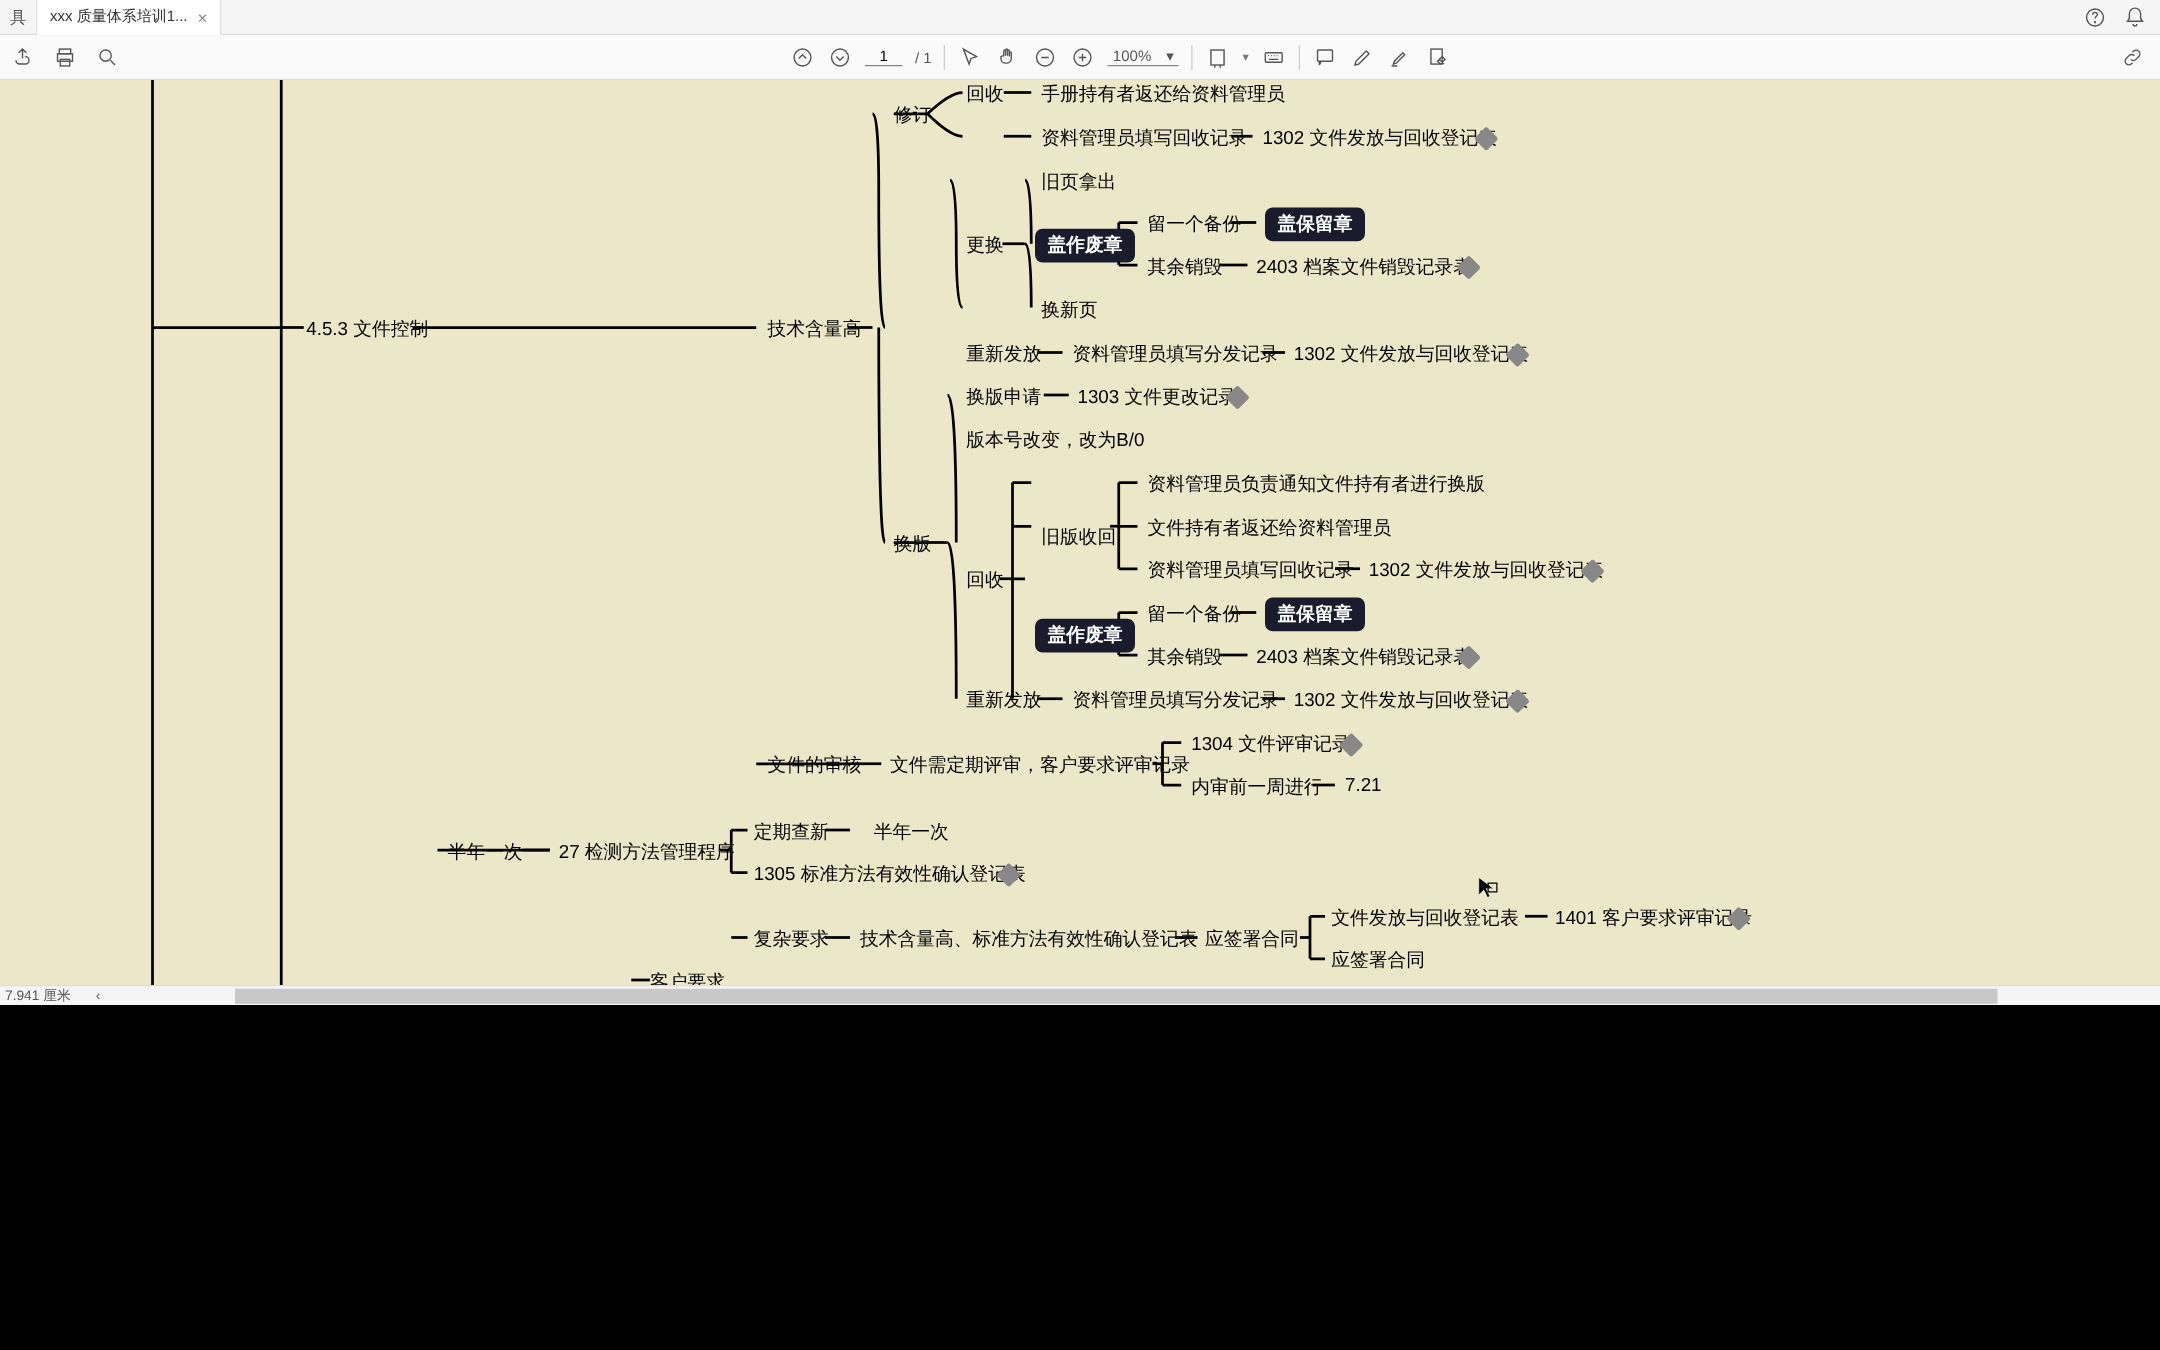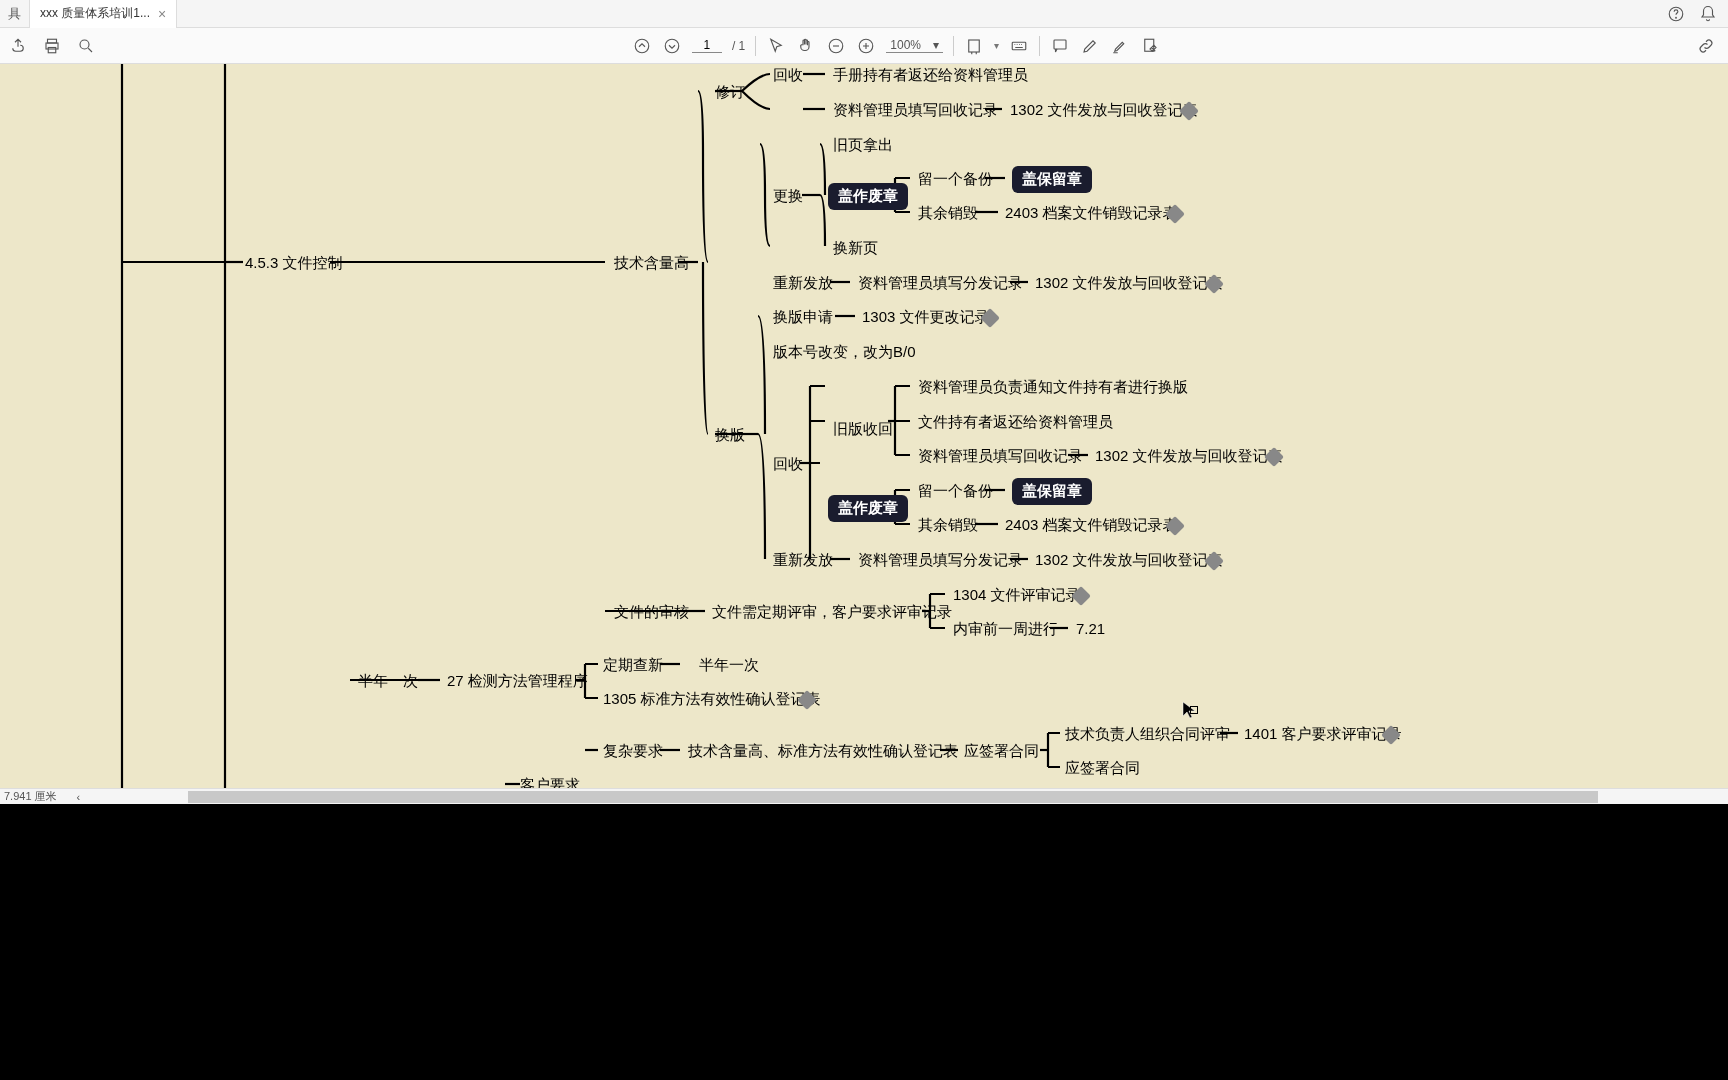--- a/index.html
+++ b/index.html
@@ -314,21 +314,21 @@
     <div class="node" style="left:447px;top:608px">27 检测方法管理程序</div>
     <div class="node" style="left:603px;top:592px">定期查新</div>
     <div class="node" style="left:699px;top:592px">半年一次</div>
     <div class="node" style="left:603px;top:626px">1305 标准方法有效性确认登记表</div>
     <div class="clip" style="left:800px;top:629px"></div>
 
     <div class="node" style="left:520px;top:712px">客户要求</div>
     <div class="node" style="left:603px;top:678px">复杂要求</div>
     <div class="node" style="left:688px;top:678px">技术含量高、标准方法有效性确认登记表</div>
     <div class="node" style="left:964px;top:678px">应签署合同</div>
-    <div class="node" style="left:1065px;top:661px">技术负责人组织合同评审</div>
+    <div class="node" style="left:1065px;top:661px">文件发放与回收登记表</div>
     <div class="node" style="left:1244px;top:661px">1401 客户要求评审记录</div>
     <div class="clip" style="left:1384px;top:664px"></div>
     <div class="node" style="left:1065px;top:695px">应签署合同</div>
 
     <svg class="cursor-arrow" width="20" height="20">
         <path d="M2 2 L2 16 L6 12 L9 18 L11 17 L8 11 L14 11 Z" fill="#000" stroke="#fff" stroke-width="0.5"></path>
       </svg>
     <div style="position:absolute;left:1190px;top:642px;width:8px;height:8px;border:1px solid #000"></div>
   </div>
 </div>

